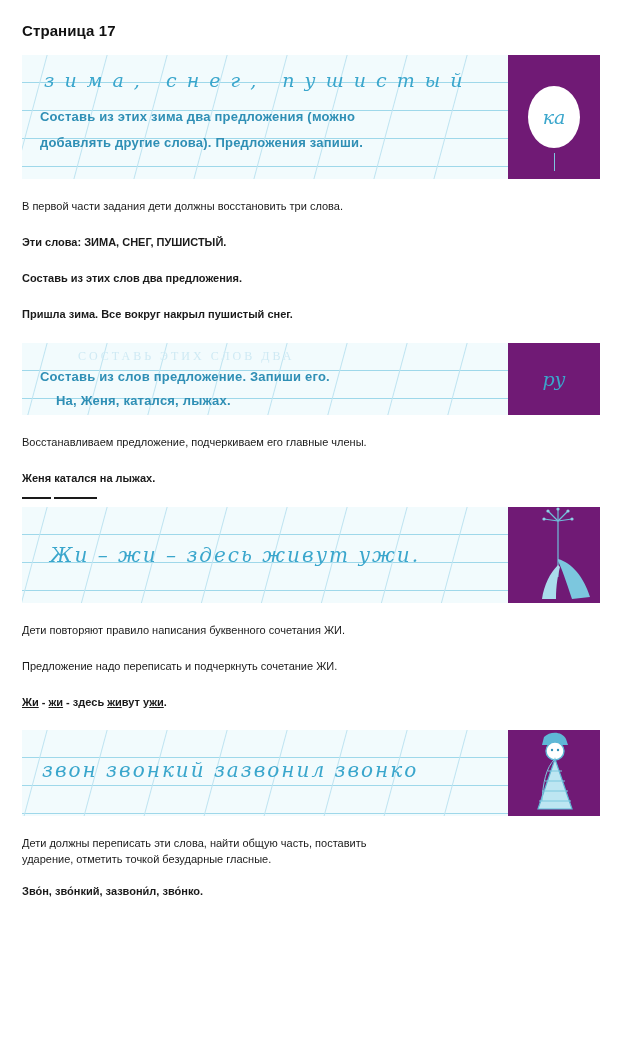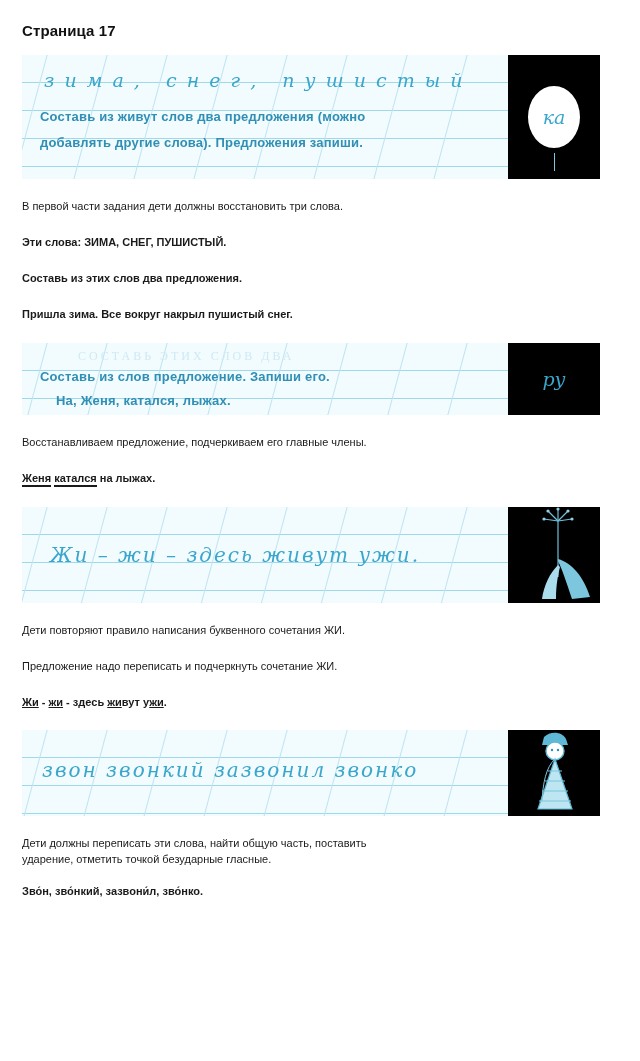--- a/index.html
+++ b/index.html
@@ -35,21 +35,21 @@
     font-weight: bold;
   }
   .para.tight {
     margin-bottom: 16px;
   }
   .para .u {
     text-decoration: underline;
   }
   .para .uu {
     border-bottom: 2px solid #1a1a1a;
-    padding-bottom: 1px;
+    padding-bottom: 13px;
   }
 
   
   .copy-block {
     position: relative;
     display: flex;
     width: 578px;
     margin: 0 0 20px 2px;
     background: #f2fbfd;
     overflow: hidden;
@@ -97,21 +97,21 @@
     font-family: "Liberation Sans", sans-serif;
     font-style: normal;
     color: #2f8fb5;
     font-size: 13px;
     font-weight: 600;
     letter-spacing: 0.2px;
   }
   .copy-side {
     position: relative;
     flex: 0 0 92px;
-    background: #000000;
+    background: #701a75;
     display: flex;
     align-items: center;
     justify-content: center;
   }
   .side-oval {
     width: 52px;
     height: 62px;
     border-radius: 50%;
     background: #ffffff;
     display: flex;
@@ -208,21 +208,21 @@
     <div class="copy-lines">
       <div class="slant" style="left:30px"></div>
       <div class="slant" style="left:90px"></div>
       <div class="slant" style="left:150px"></div>
       <div class="slant" style="left:210px"></div>
       <div class="slant" style="left:270px"></div>
       <div class="slant" style="left:330px"></div>
       <div class="slant" style="left:390px"></div>
       <div class="slant" style="left:450px"></div>
       <div class="copy-text line1 hand">з и м а ,   с н е г ,   п у ш и с т ы й</div>
-      <div class="printed p1">Составь из живут слов два предложения (можно</div>
+      <div class="printed p1">Составь из этих зима два предложения (можно</div>
       <div class="printed p2">добавлять другие слова). Предложения запиши.</div>
     </div>
     <div class="copy-side">
       <div class="side-oval">
         <span class="side-letter">ка</span>
       </div>
       <div class="balloon-str"></div>
     </div>
   </div>
 

